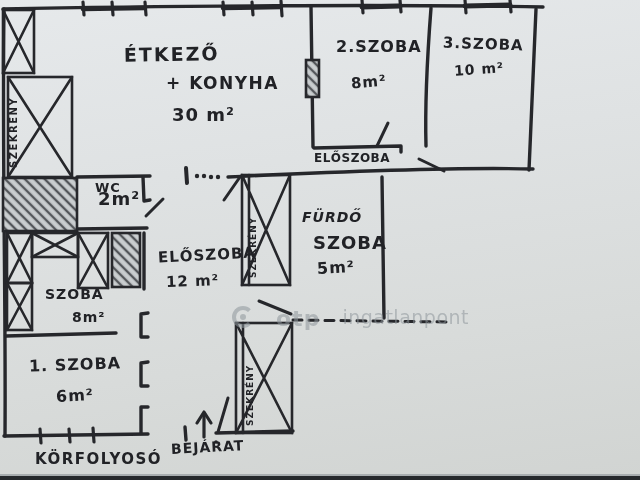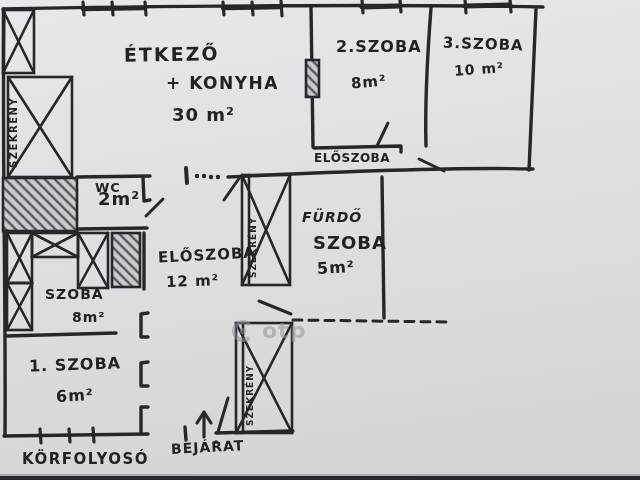--- a/index.html
+++ b/index.html
@@ -12,21 +12,21 @@
   .lbl{
     position:absolute;white-space:nowrap;font-weight:bold;color:#212226;
     letter-spacing:1px;line-height:1;
   }
   .vert{transform:rotate(-90deg);transform-origin:0 0;}
   .disclaimer{
     position:absolute;left:414px;top:286px;font-family:"Liberation Sans",sans-serif;
     font-size:13.5px;color:#17181a;font-weight:normal;letter-spacing:0;
   }
   .watermark{
-    position:absolute;left:232px;top:318px;display:flex;align-items:center;gap:8px;
+    position:absolute;left:232px;top:306px;display:flex;align-items:flex-start;gap:22px;
     color:#8f979c;opacity:0.55;
   }
   .wm-logo{
     width:22px;height:22px;border-radius:50%;
     border:4px solid currentColor;border-right-color:transparent;
     box-sizing:border-box;position:relative;flex:0 0 auto;
   }
   .wm-logo::after{
     content:"";position:absolute;left:4px;top:4px;width:6px;height:6px;border-radius:50%;
     background:currentColor;
@@ -170,28 +170,29 @@
   <div class="lbl" style="left:302px;top:210px;font-size:14px;font-style:italic;">FÜRDŐ</div>
   <div class="lbl" style="left:313px;top:234px;font-size:18px;">SZOBA</div>
   <div class="lbl" style="left:317px;top:260px;font-size:16px;transform:rotate(-3deg);">5m²</div>
 
   <div class="lbl" style="left:45px;top:287px;font-size:14px;">SZOBA</div>
   <div class="lbl" style="left:72px;top:310px;font-size:14px;">8m²</div>
 
   <div class="lbl" style="left:29px;top:357px;font-size:16px;transform:rotate(-2deg);">1. SZOBA</div>
   <div class="lbl" style="left:56px;top:388px;font-size:16px;transform:rotate(-3deg);">6m²</div>
 
-  <div class="lbl" style="left:22px;top:452px;font-size:15px;letter-spacing:1.5px;text-align:right;">KÖRFOLYOSÓ</div>
+  <div class="lbl" style="left:35px;top:452px;font-size:15px;letter-spacing:1.5px;text-align:right;">KÖRFOLYOSÓ</div>
   <div class="lbl" style="left:171px;top:440px;font-size:14px;transform:rotate(-3deg);">BEJÁRAT</div>
 
   <div class="lbl vert" style="left:9px;top:168px;font-size:10px;letter-spacing:1.5px;">SZEKRÉNY</div>
   <div class="lbl vert" style="left:249px;top:278px;font-size:9px;letter-spacing:1px;">SZEKRÉNY</div>
   <div class="lbl vert" style="left:246px;top:426px;font-size:9px;letter-spacing:1px;">SZEKRÉNY</div>
 
 
   <div class="watermark">
     <span class="wm-logo"></span>
     <span class="wm-otp">otp</span>
+    <span class="wm-ing">ingatlanpont</span>
   </div>
 
   <div class="bottom-shadow"></div>
   <div class="bottom-edge"></div>
 </div>
 
 </body></html>

